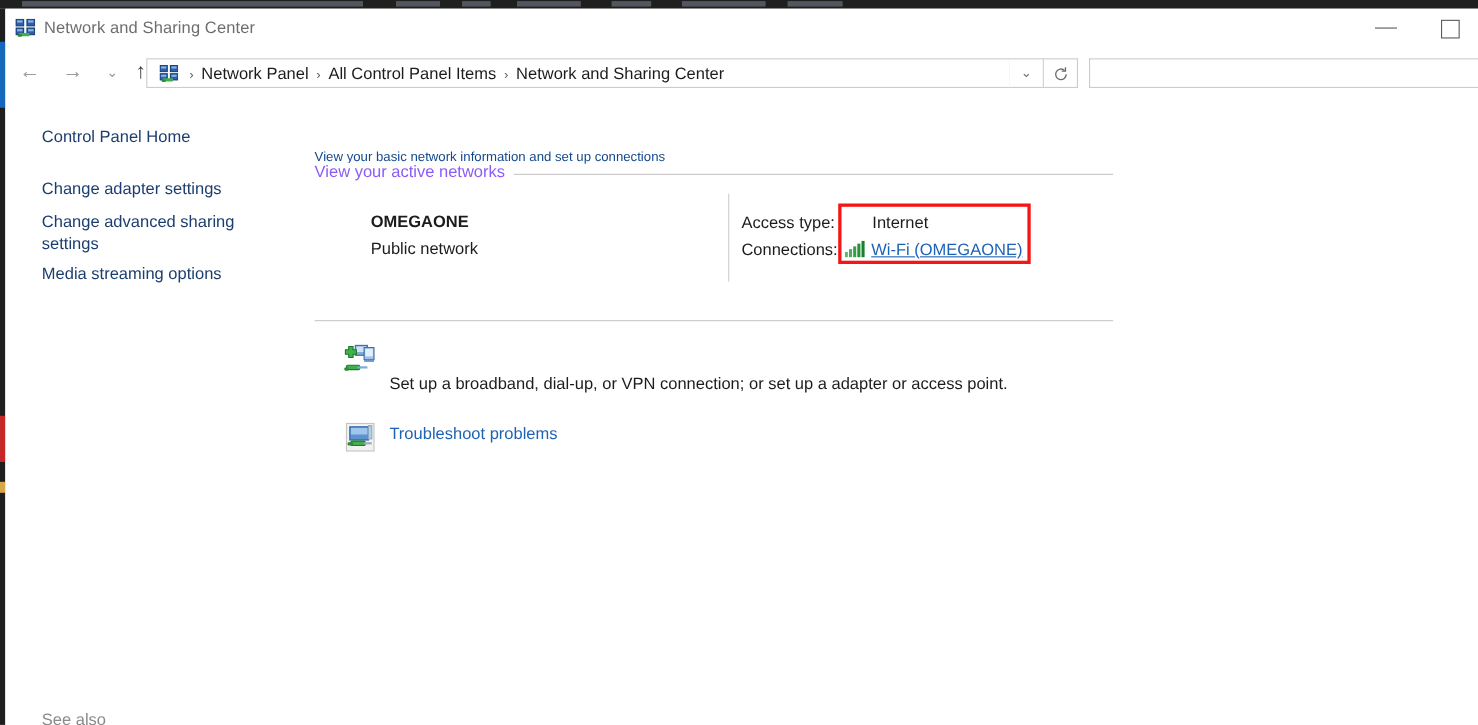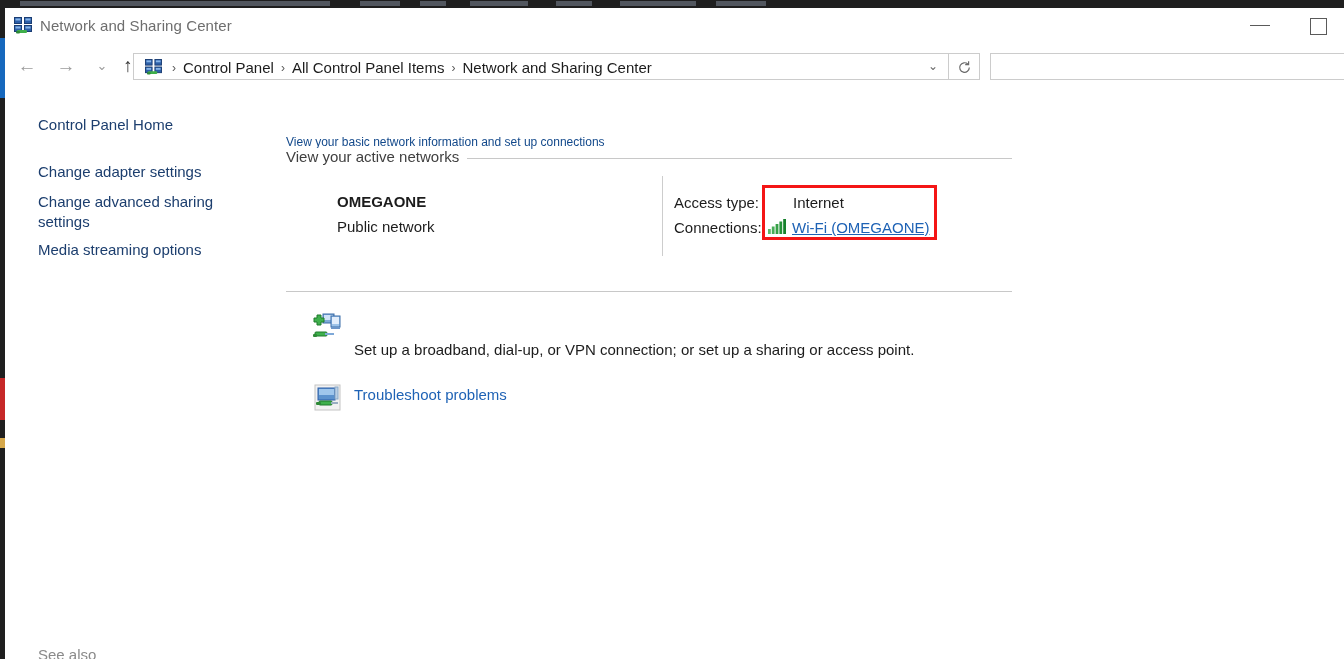--- a/index.html
+++ b/index.html
@@ -229,21 +229,21 @@
     left: 11px; top: 15px;
     font-size: 12px;
     color: #13498b;
     white-space: nowrap;
     margin-top: 32px;
   }
   .section-head {
     position: absolute;
     left: 11px;
     font-size: 15px;
-    color: #404040;
+    color: #8b5cf6;
     white-space: nowrap;
     background: #ffffff;
     padding-right: 8px;
     z-index: 2;
   }
   .section-rule {
     position: absolute;
     left: 11px;
     height: 1px;
     background: #c8c8c8;
@@ -390,21 +390,21 @@
           <rect x="0.5" y="8.5" width="7" height="6" fill="#2d5fa8" stroke="#1a3d73"></rect>
           <rect x="1.5" y="9.5" width="5" height="2" fill="#86b4e8"></rect>
           <rect x="10.5" y="8.5" width="7" height="6" fill="#2d5fa8" stroke="#1a3d73"></rect>
           <rect x="11.5" y="9.5" width="5" height="2" fill="#86b4e8"></rect>
           <rect x="3" y="13" width="10" height="3" rx="1" fill="#3faf4a"></rect>
           <rect x="2" y="14" width="4" height="2.5" rx="1" fill="#2e8a37"></rect>
         </svg>
       </span>
       <div class="crumbs">
         <span class="crumb-sep">›</span>
-        <span class="crumb">Control Panel</span>
+        <span class="crumb">Network Panel</span>
         <span class="crumb-sep">›</span>
         <span class="crumb">All Control Panel Items</span>
         <span class="crumb-sep">›</span>
         <span class="crumb">Network and Sharing Center</span>
       </div>
     </div>
 
     <div class="addr-dropdown">⌄</div>
 
     <div class="refresh-btn">
@@ -465,21 +465,21 @@
         <rect x="12" y="4" width="9" height="5" fill="#cfe2f7"></rect>
         <rect x="19" y="5" width="9" height="11" fill="#9ec3e8" stroke="#3a6ca8"></rect>
         <rect x="20" y="6" width="7" height="7" fill="#e3eefb"></rect>
         <rect x="19" y="16" width="9" height="2" fill="#6d96c8"></rect>
         <path d="M5 4 h4 v3 h3 v4 h-3 v3 h-4 v-3 h-3 v-4 h3 z" fill="#3fb04c" stroke="#1f7a2c"></path>
         <rect x="3" y="21" width="12" height="4" rx="1" fill="#3fb04c" stroke="#1f7a2c"></rect>
         <rect x="13" y="22" width="9" height="2" fill="#7fa9d8"></rect>
         <rect x="1" y="23" width="4" height="3" rx="1" fill="#2e8a37"></rect>
       </svg>
     </span>
-    <div class="setting-desc" style="top:253px;">Set up a broadband, dial-up, or VPN connection; or set up a sharing or access point.</div>
+    <div class="setting-desc" style="top:253px;">Set up a broadband, dial-up, or VPN connection; or set up a adapter or access point.</div>
 
     <span class="setting-icon" style="top:294px;">
       <svg width="31" height="31" viewBox="0 0 31 31">
         <rect x="3" y="3" width="25" height="25" fill="#f2f2f2" stroke="#c4c4c4"></rect>
         <rect x="6" y="6" width="17" height="12" fill="#5c92cd" stroke="#2d5fa8"></rect>
         <rect x="7" y="7" width="15" height="6" fill="#9fc6ec"></rect>
         <rect x="23" y="5" width="3" height="12" fill="#b9cfe6" stroke="#8aa8c6"></rect>
         <rect x="7" y="19" width="13" height="4" rx="1" fill="#3fb04c" stroke="#1f7a2c"></rect>
         <rect x="4" y="20" width="5" height="3" rx="1" fill="#2e8a37"></rect>
         <rect x="19" y="20" width="7" height="2" fill="#9aaec2"></rect>

